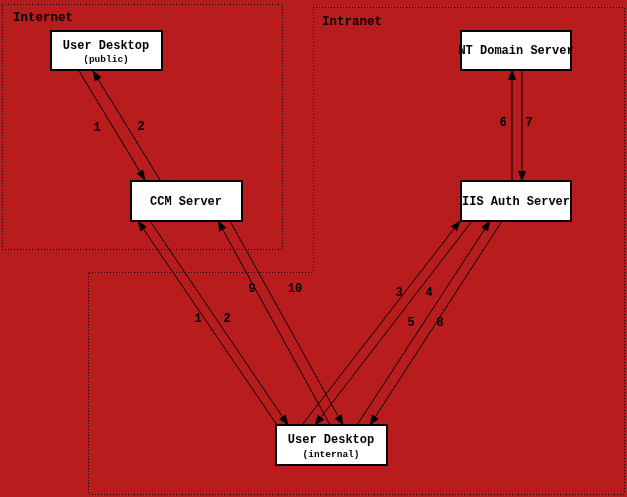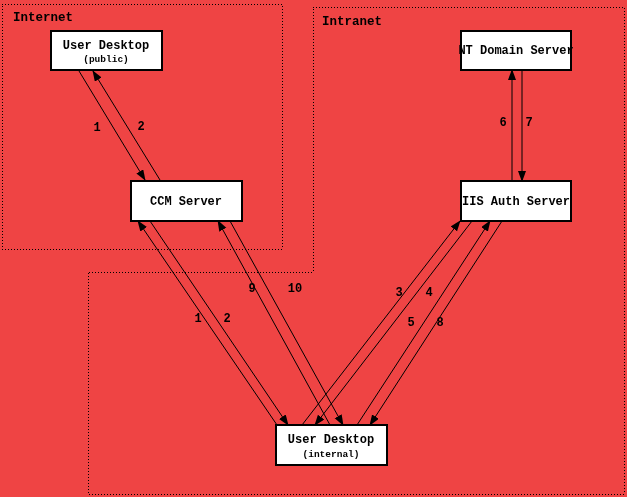--- a/index.html
+++ b/index.html
@@ -4,21 +4,21 @@
 <style>
   html, body {
     margin: 0;
     padding: 0;
     background: #ffffff;
   }
   .stage {
     position: relative;
     width: 627px;
     height: 497px;
-    background: #ef4444;
+    background: #b91c1c;
   }
   svg {
     display: block;
   }
   .node-rect {
     fill: #ffffff;
     stroke: #000000;
     stroke-width: 1.2;
     shape-rendering: crispEdges;
   }

